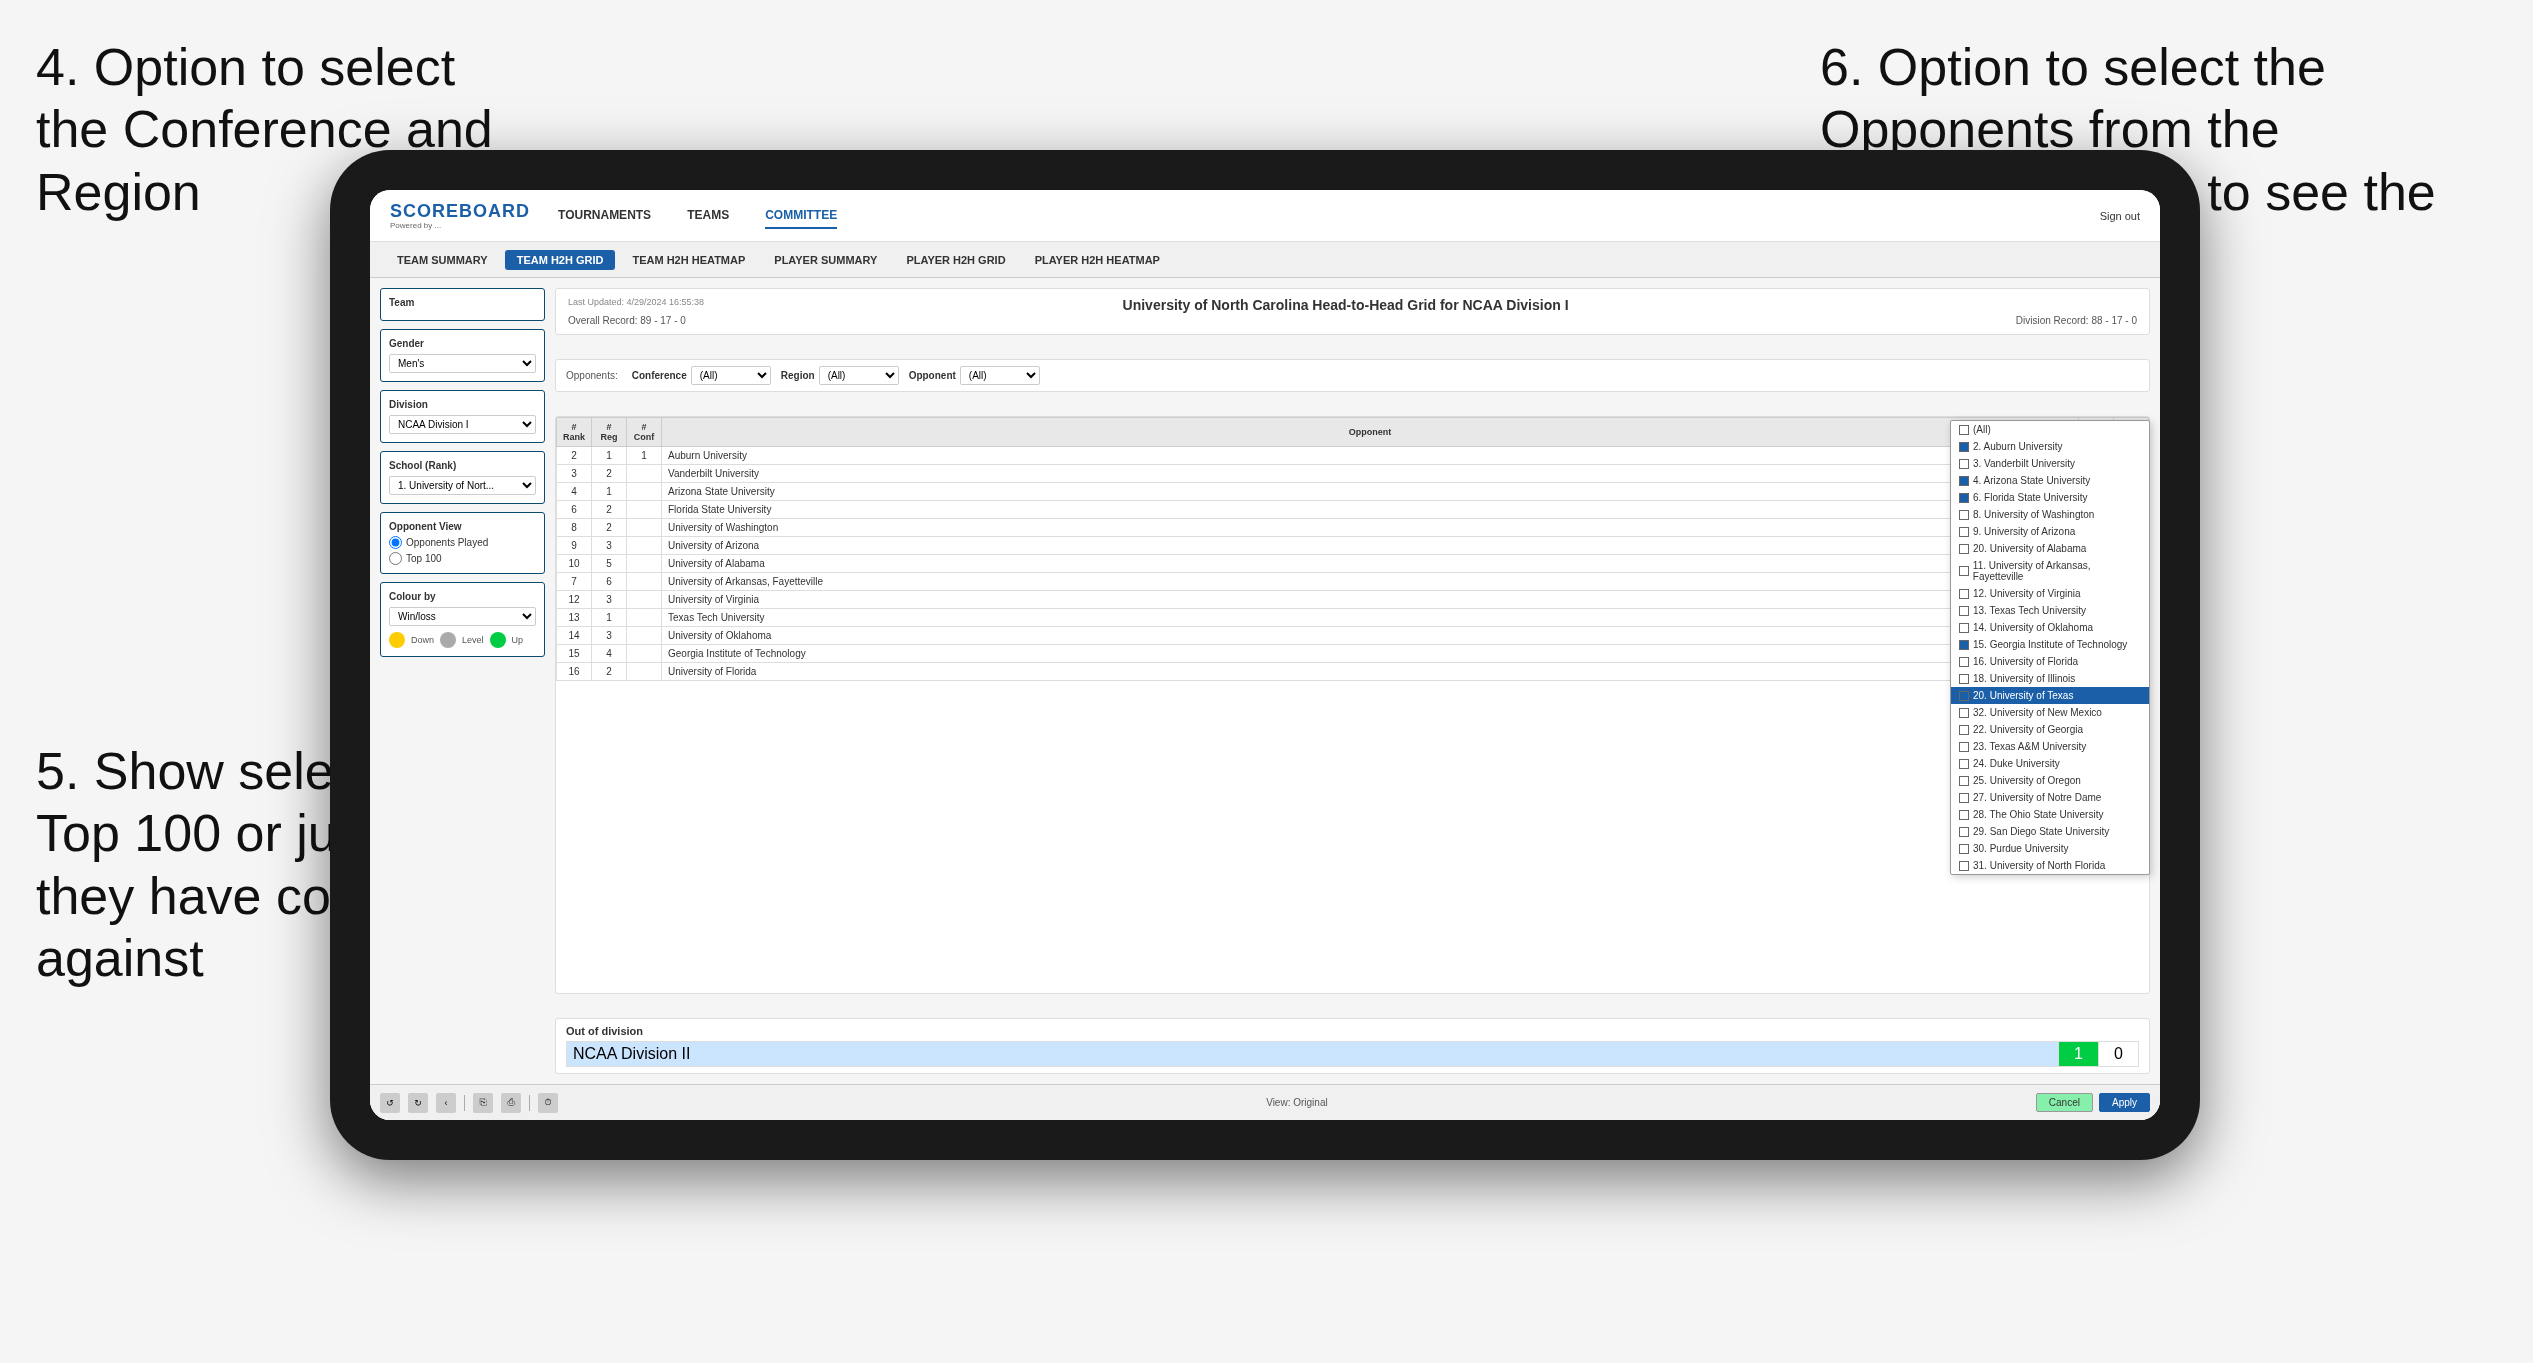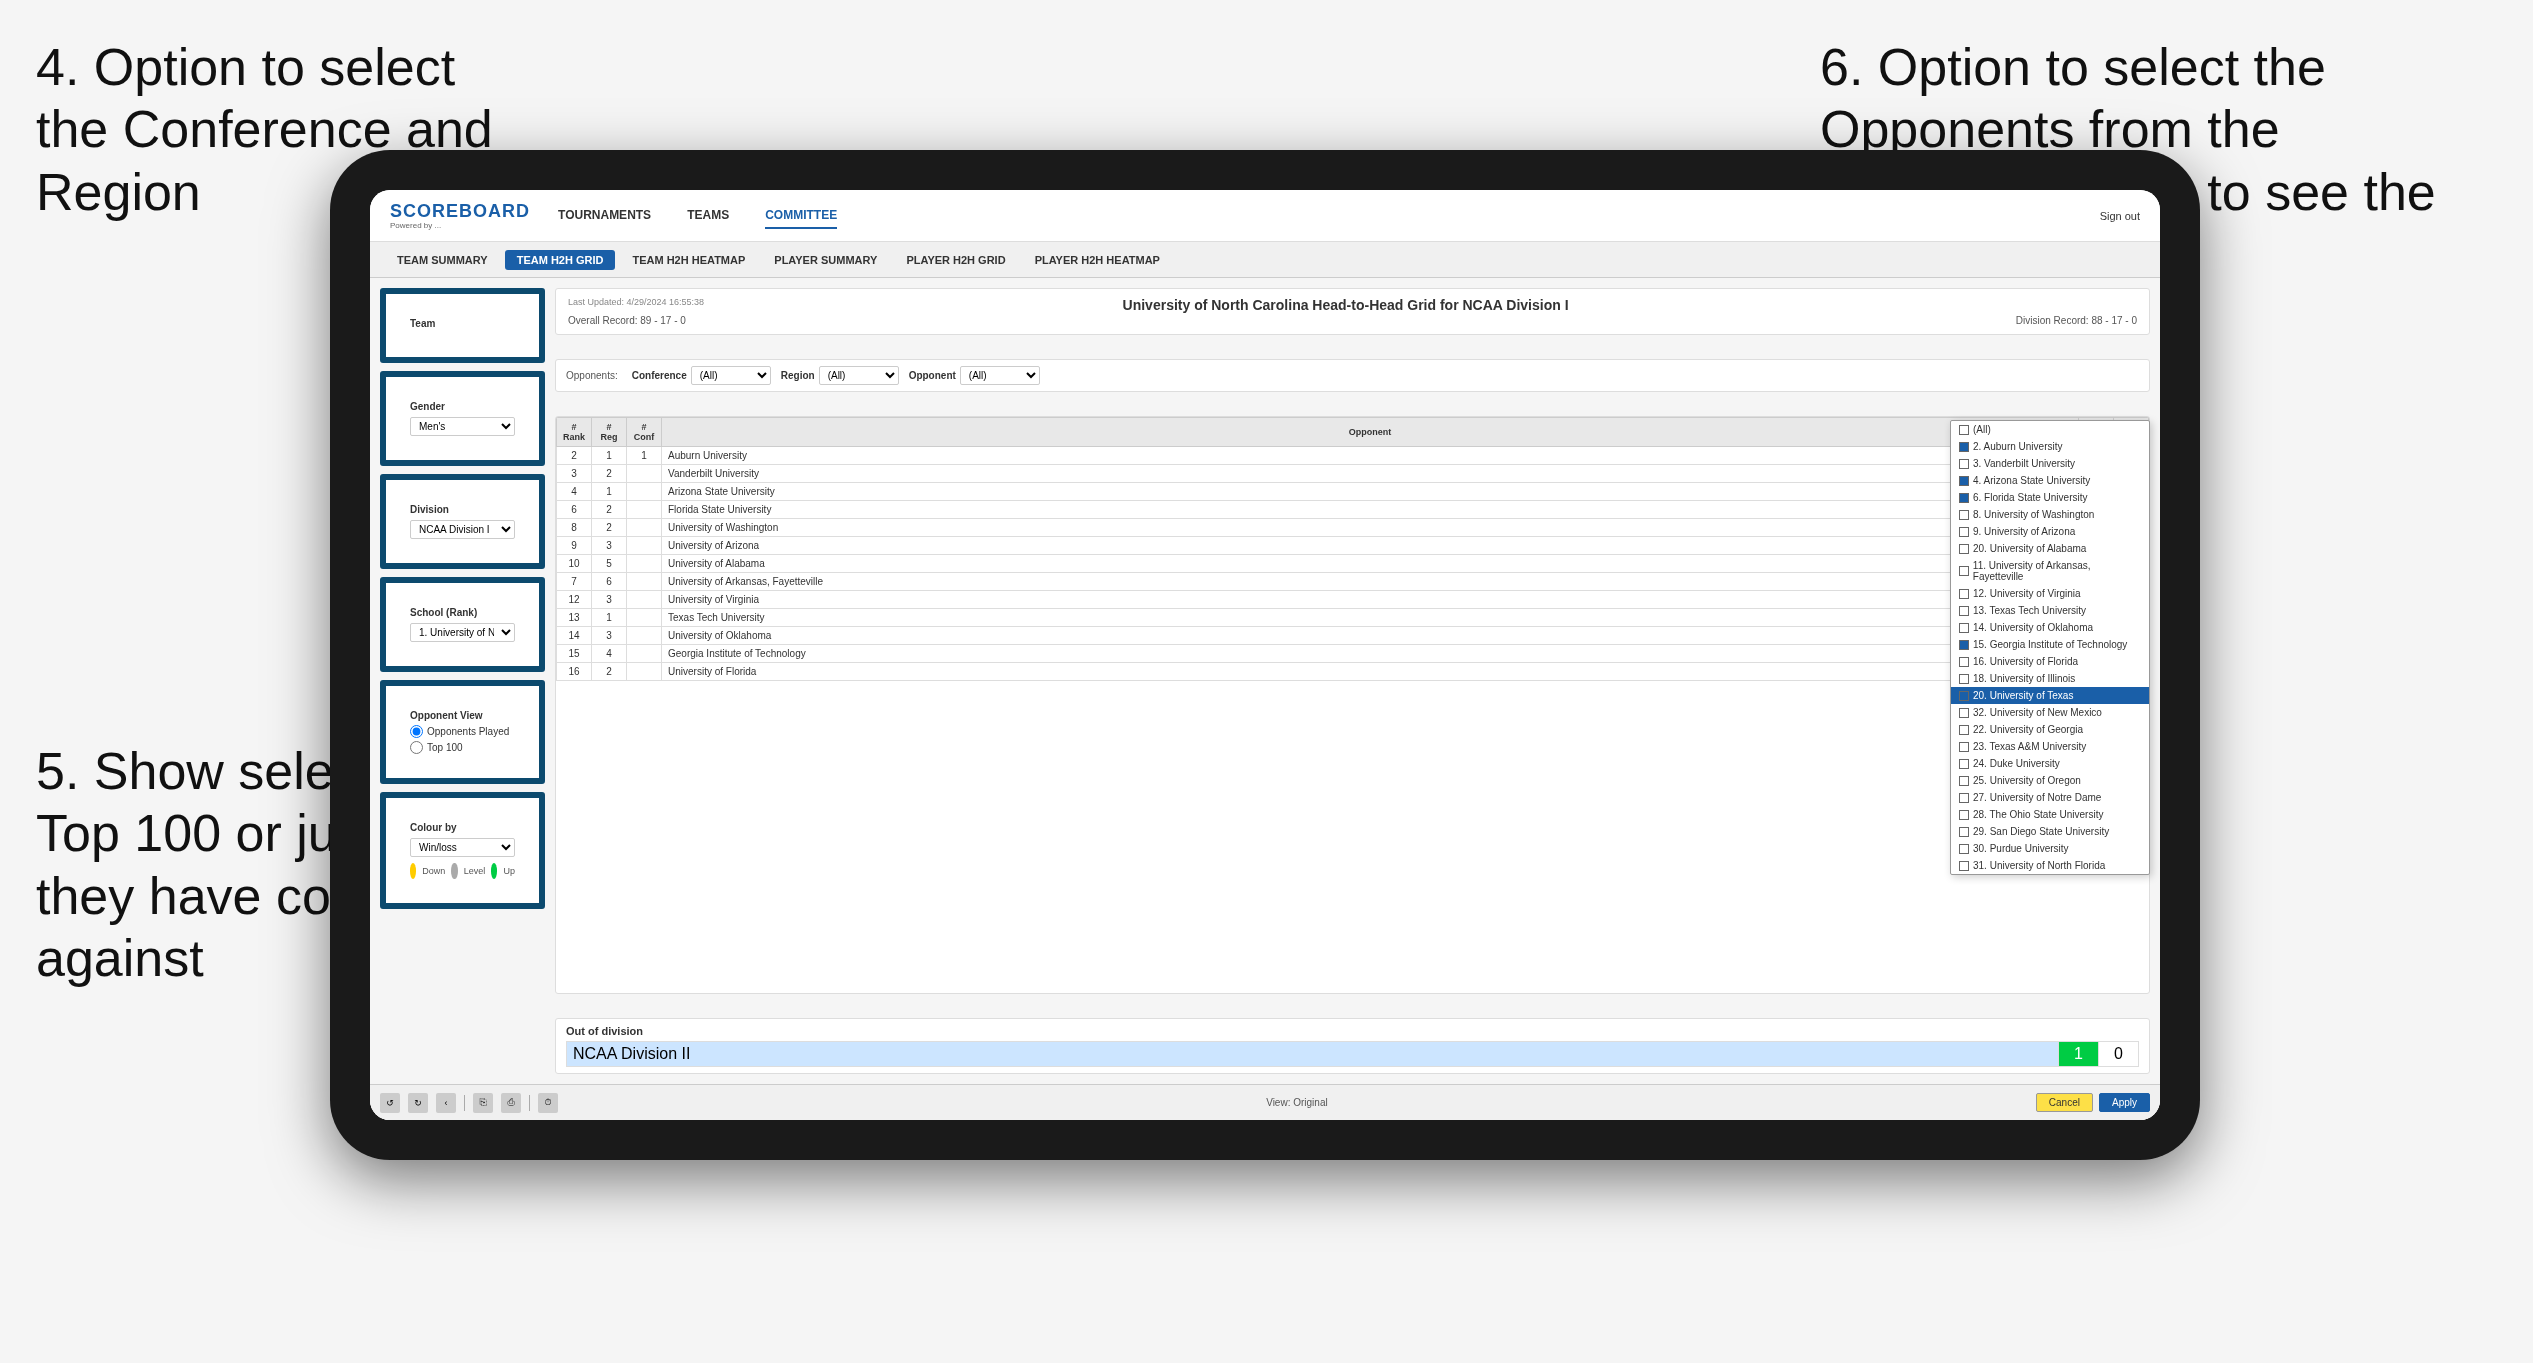--- a/index.html
+++ b/index.html
@@ -156,23 +156,23 @@
     .left-sidebar {
       width: 165px;
       flex-shrink: 0;
       display: flex;
       flex-direction: column;
       gap: 8px;
     }
 
     .sidebar-section {
       background: #fff;
-      border: 6px solid #0c4a6e;
+      border: 1px solid #0c4a6e;
       border-radius: 3px;
-      padding: 24px;
+      padding: 8px;
     }
 
     .sidebar-label {
       font-size: 10px;
       font-weight: 700;
       color: #333;
       margin-bottom: 4px;
       display: block;
     }
 
@@ -424,21 +424,21 @@
     }
 
     .btn {
       padding: 3px 12px;
       font-size: 10px;
       border: 1px solid #999;
       border-radius: 2px;
       cursor: pointer;
     }
 
-    .btn-cancel { background: #fde047; color: #333; }
+    .btn-cancel { background: #86efac; color: #333; }
     .btn-apply { background: #1a5fa8; color: #fff; border-color: #1a5fa8; }
 
     
     .arrows-svg {
       position: absolute;
       top: 0;
       left: 0;
       width: 2533px;
       height: 1363px;
       pointer-events: none;

